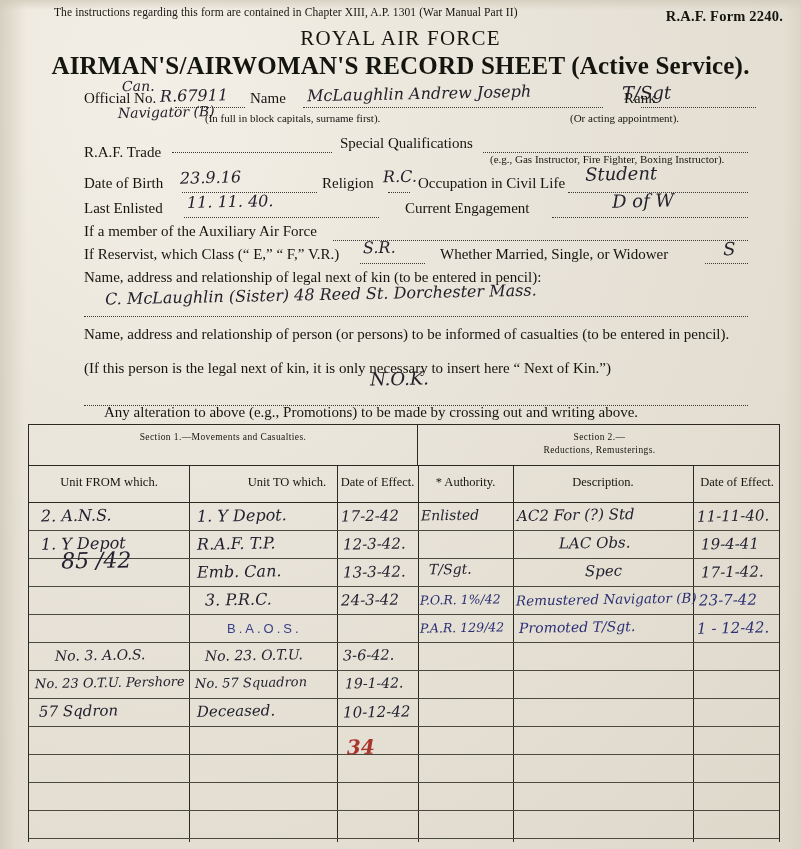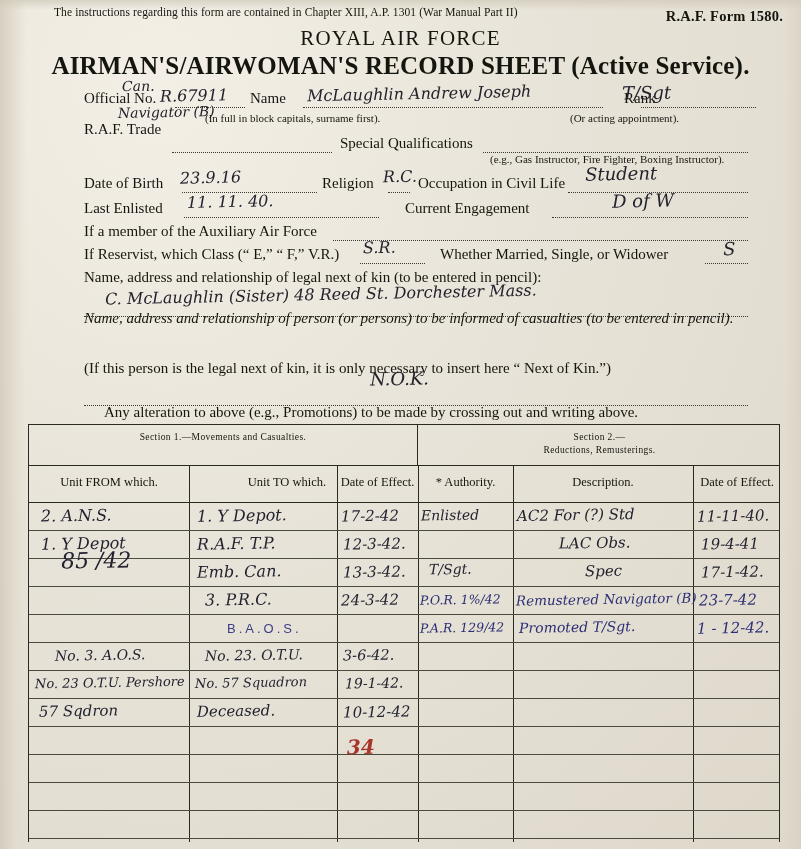--- a/index.html
+++ b/index.html
@@ -176,21 +176,21 @@
 </style>
 </head>
 <body>
 
 <div id="sheet">
   <div class="paper-edge-left"></div>
   <div class="paper-edge-top"></div>
   <div class="paper-edge-right"></div>
 
   <div class="hdr-note printed">The instructions regarding this form are contained in Chapter XIII, A.P. 1301 (War Manual Part II)</div>
-  <div class="form-no printed">R.A.F. Form 1580.</div>
+  <div class="form-no printed">R.A.F. Form 2240.</div>
   <div class="title1 printed">ROYAL AIR FORCE</div>
   <div class="title2 printed">AIRMAN'S/AIRWOMAN'S RECORD SHEET (Active Service).</div>
 
   <div class="frow printed" style="left:84px; top:90px;">Official No.</div>
   <div class="frow" style="left:175px; top:90px; width:70px;">
     <span class="dots" style="width:70px;">&nbsp;</span>
   </div>
   <div class="hand sm dark" style="left:122px; top:78px;">Can.</div>
   <div class="hand md dark" style="left:160px; top:86px;">R.67911</div>
 
@@ -203,21 +203,21 @@
   <div class="frow printed" style="left:600px; top:90px;margin-left:24px;">Rank</div>
   <div class="frow" style="left:641px; top:90px;">
     <span class="dots" style="width:115px;">&nbsp;</span>
   </div>
   <div class="hand lg dark" style="left:622px; top:82px;">T/Sgt</div>
 
   <div class="frow printed small-it" style="left:205px; top:112px;">(In full in block capitals, surname first).</div>
   <div class="frow printed small-it" style="left:570px; top:112px;">(Or acting appointment).</div>
   <div class="hand sm dark" style="left:118px; top:104px;">Navigator (B)</div>
 
-  <div class="frow printed" style="left:84px; top:121px;">R.A.F. Trade</div>
+  <div class="frow printed" style="left:84px; top:144px;">R.A.F. Trade</div>
   <div class="frow" style="left:172px; top:135px;">
     <span class="dots" style="width:160px;">&nbsp;</span>
   </div>
   <div class="frow printed" style="left:340px; top:135px;">Special Qualifications</div>
   <div class="frow" style="left:483px; top:135px;">
     <span class="dots" style="width:265px;">&nbsp;</span>
   </div>
   <div class="frow printed small-it" style="left:490px; top:153px;">(e.g., Gas Instructor, Fire Fighter, Boxing Instructor).</div>
 
   <div class="frow printed" style="left:84px; top:175px;">Date of Birth</div>
@@ -266,21 +266,21 @@
     <span class="dots" style="width:43px;">&nbsp;</span>
   </div>
   <div class="hand lg dark" style="left:723px; top:238px;">S</div>
 
   <div class="frow printed" style="left:84px; top:269px;">Name, address and relationship of legal next of kin (to be entered in pencil):</div>
   <div class="frow" style="left:84px; top:299px;">
     <span class="dots" style="width:664px;">&nbsp;</span>
   </div>
   <div class="hand md dark" style="left:105px; top:285px;">C. McLaughlin (Sister) 48 Reed St. Dorchester Mass.</div>
 
-  <div class="frow printed" style="left:84px; top:308px; white-space:normal; width:664px; line-height:1.35;font-style:italic;">Name, address and relationship of person (or persons) to be informed of casualties (to be entered in pencil).</div>
+  <div class="frow printed" style="left:84px; top:324px; white-space:normal; width:664px; line-height:1.35;">Name, address and relationship of person (or persons) to be informed of casualties (to be entered in pencil).</div>
   <div class="frow printed" style="left:84px; top:360px;">(If this person is the legal next of kin, it is only necessary to insert here “ Next of Kin.”)</div>
   <div class="frow" style="left:84px; top:388px;">
     <span class="dots" style="width:664px;">&nbsp;</span>
   </div>
   <div class="hand lg dark" style="left:370px; top:368px;">N.O.K.</div>
 
   <div class="frow printed" style="left:104px; top:404px;">Any alteration to above (e.g., Promotions) to be made by crossing out and writing above.</div>
 
   <div id="tbl">
     <div class="sec-head printed" id="sec1">

